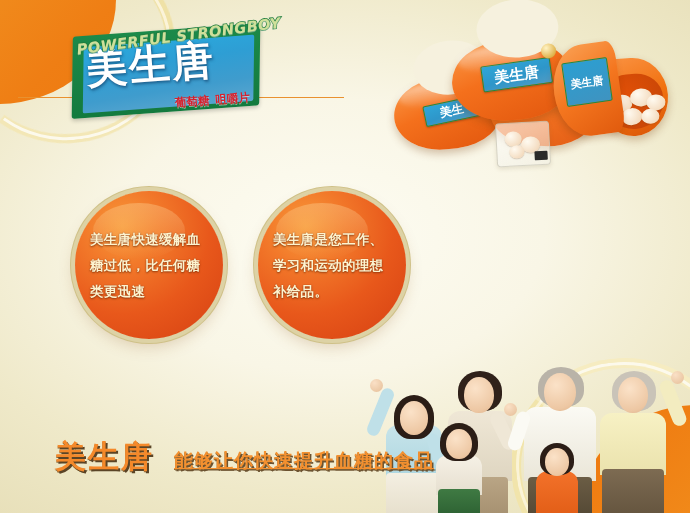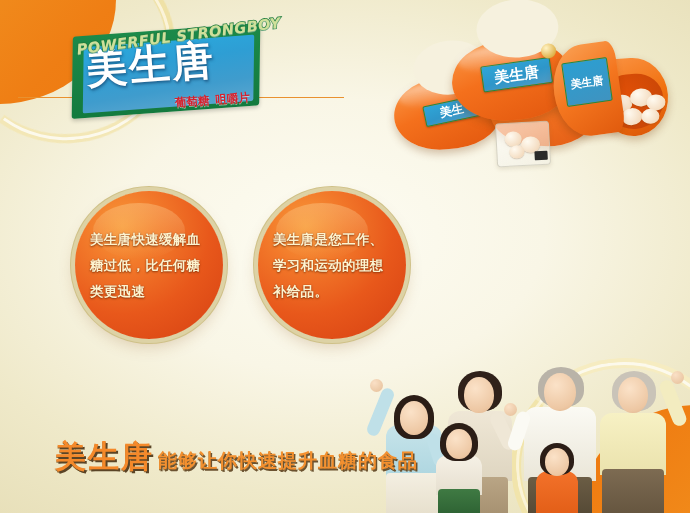--- a/index.html
+++ b/index.html
@@ -269,22 +269,23 @@
   .tagline { position:absolute; left:55px; top:436px; display:flex; align-items:baseline; white-space:nowrap; }
   .tag-brand {
     font-family:"DejaVu Sans", sans-serif;
     font-weight:700; font-size:31px; letter-spacing:2px;
     color:#f4892a;
     text-shadow:2px 2px 0 #5a4426, 0 1px 0 #8a6a3a;
   }
   .tag-rest {
     font-family:"DejaVu Sans", sans-serif;
     font-weight:700; font-size:19px; letter-spacing:1px;
-    color:#f3902f; margin-left:4px;
+    color:#f3902f; margin-left:20px;
     text-shadow:1.5px 1.5px 0 #6b5230, 0 1px 0 #8a6a3a;
+    text-decoration:underline;
   }
 </style>
 </head>
 <body>
 
 <div id="poster">
 
   <div class="corner-tl"></div>
   <div class="swoosh-tl"></div>
   <div class="swoosh-tl2"></div>

